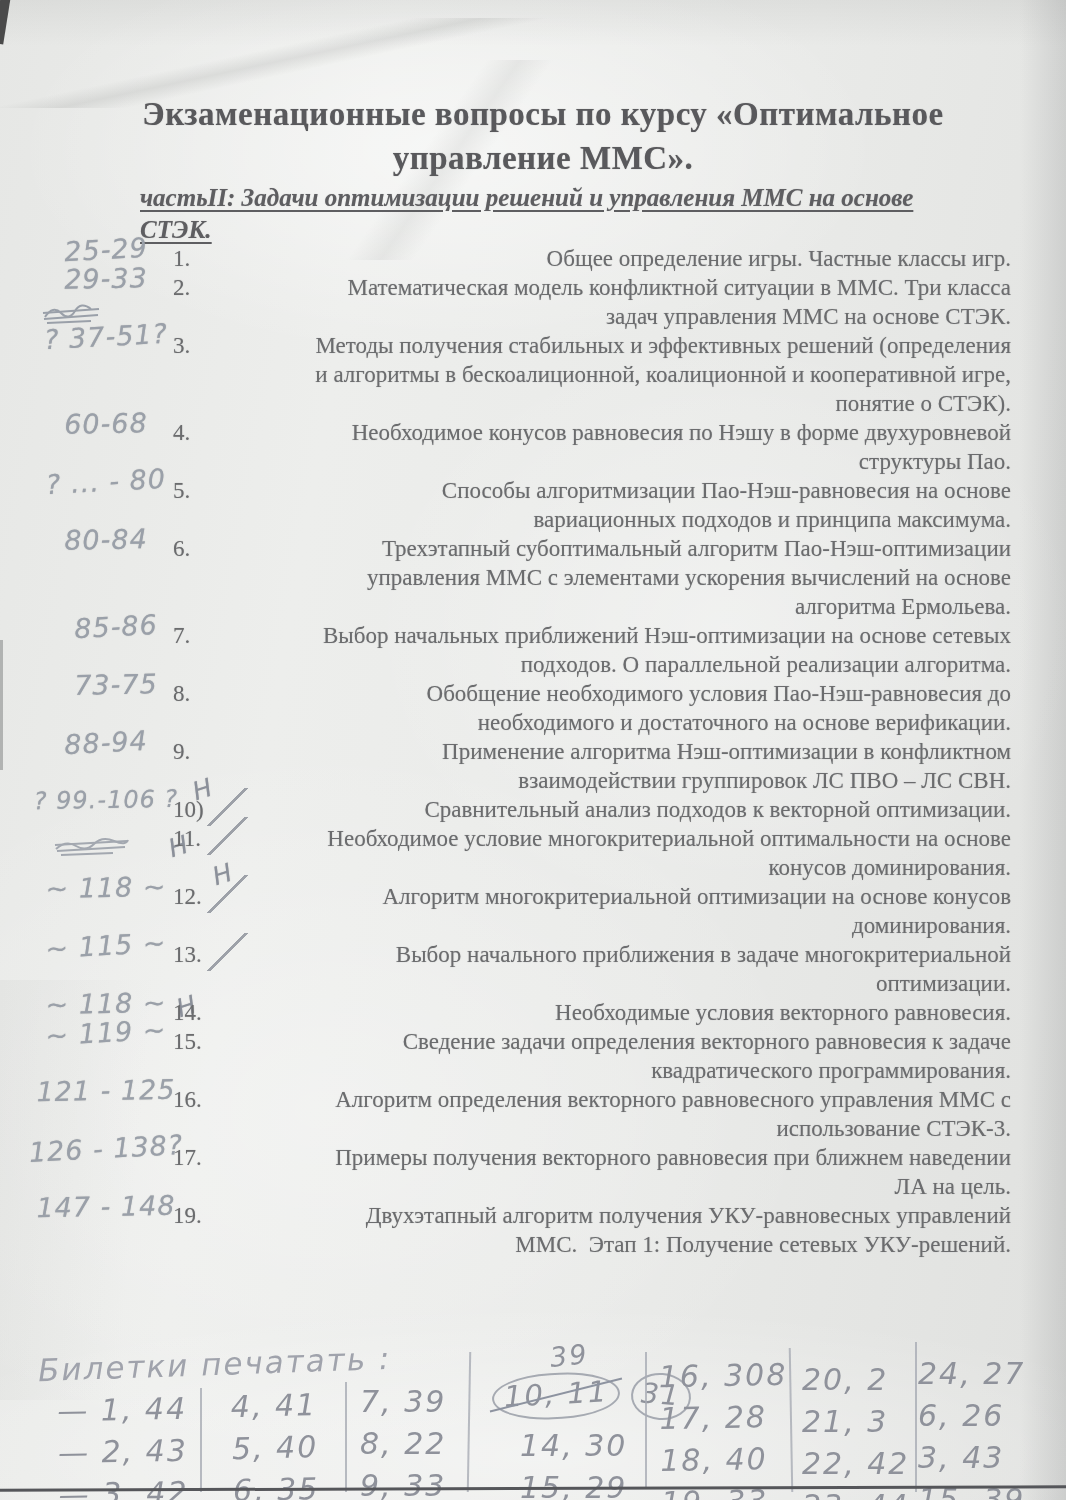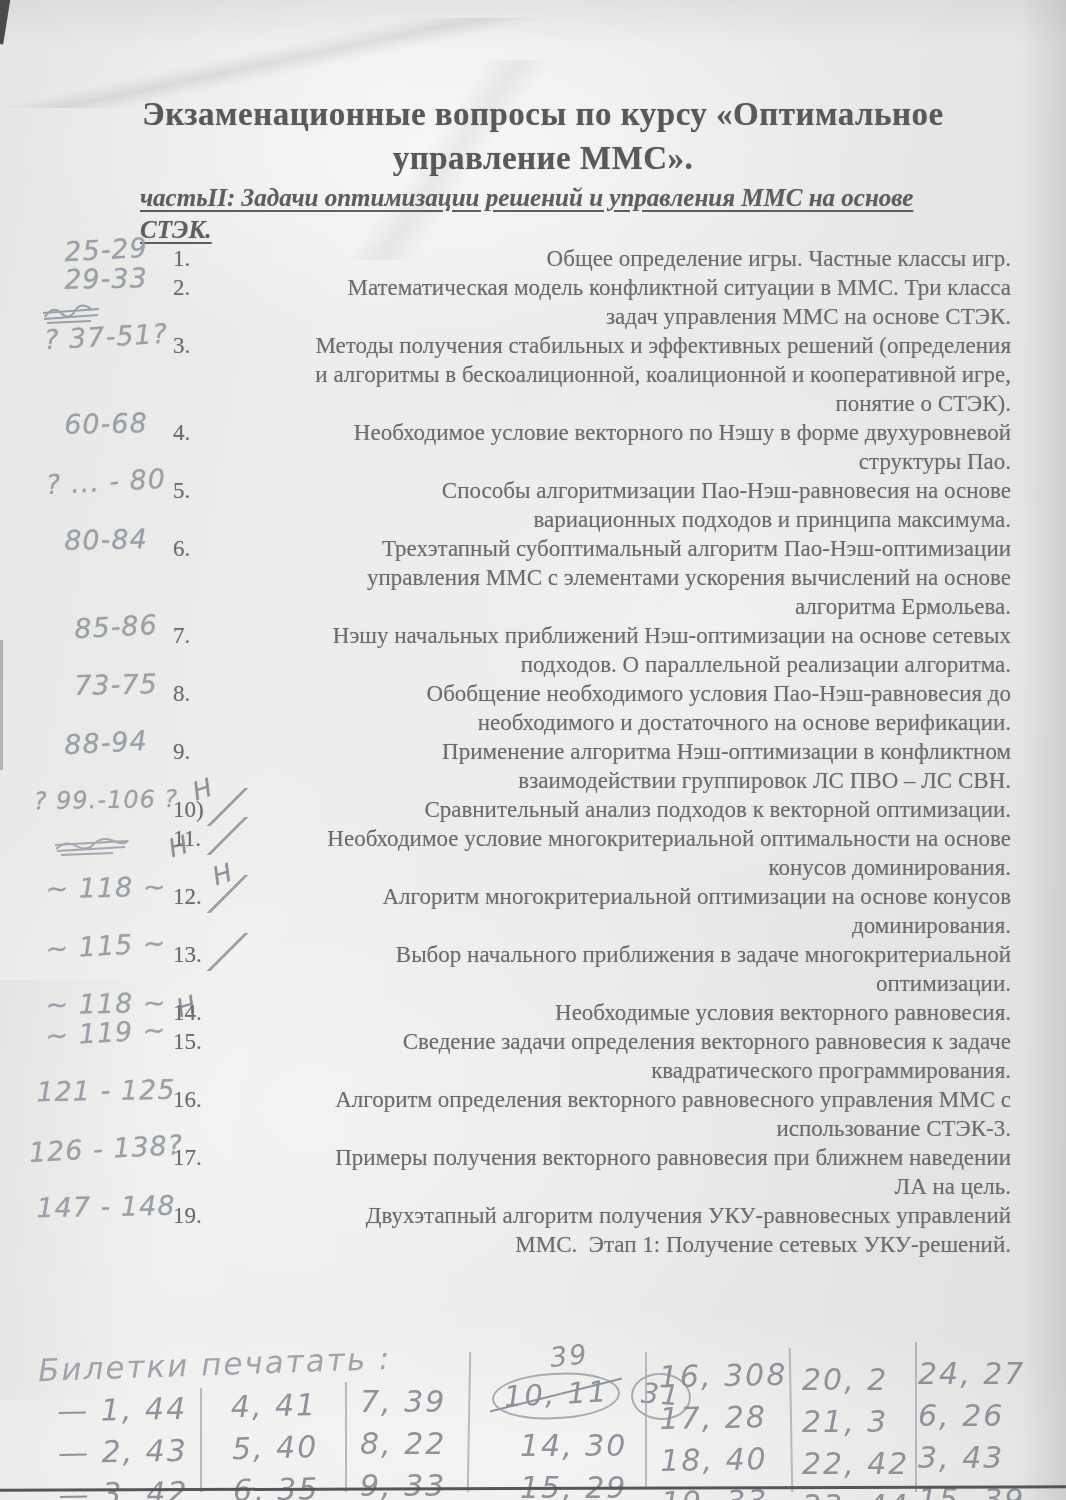--- a/index.html
+++ b/index.html
@@ -131,40 +131,40 @@
     <div class="q q3">
       <span class="mnote">? 37-51?</span>
       <span class="qnum">3.</span>
       <span class="qtext">Методы получения стабильных и эффективных решений (определения
 и алгоритмы в бескоалиционной, коалиционной и кооперативной игре,
 понятие о СТЭК).</span>
     </div>
     <div class="q q4">
       <span class="mnote">60-68</span>
       <span class="qnum">4.</span>
-      <span class="qtext">Необходимое условие векторного по Нэшу в форме двухуровневой
+      <span class="qtext">Необходимое конусов равновесия по Нэшу в форме двухуровневой
 структуры Пао.</span>
     </div>
     <div class="q q5">
       <span class="mnote">? ... - 80</span>
       <span class="qnum">5.</span>
       <span class="qtext">Способы алгоритмизации Пао-Нэш-равновесия на основе
 вариационных подходов и принципа максимума.</span>
     </div>
     <div class="q q6">
       <span class="mnote">80-84</span>
       <span class="qnum">6.</span>
       <span class="qtext">Трехэтапный субоптимальный алгоритм Пао-Нэш-оптимизации
 управления ММС с элементами ускорения вычислений на основе
 алгоритма Ермольева.</span>
     </div>
     <div class="q q7">
       <span class="mnote">85-86</span>
       <span class="qnum">7.</span>
-      <span class="qtext">Нэшу начальных приближений Нэш-оптимизации на основе сетевых
+      <span class="qtext">Выбор начальных приближений Нэш-оптимизации на основе сетевых
 подходов. О параллельной реализации алгоритма.</span>
     </div>
     <div class="q q8">
       <span class="mnote">73-75</span>
       <span class="qnum">8.</span>
       <span class="qtext">Обобщение необходимого условия Пао-Нэш-равновесия до
 необходимого и достаточного на основе верификации.</span>
     </div>
     <div class="q q9">
       <span class="mnote">88-94</span>

